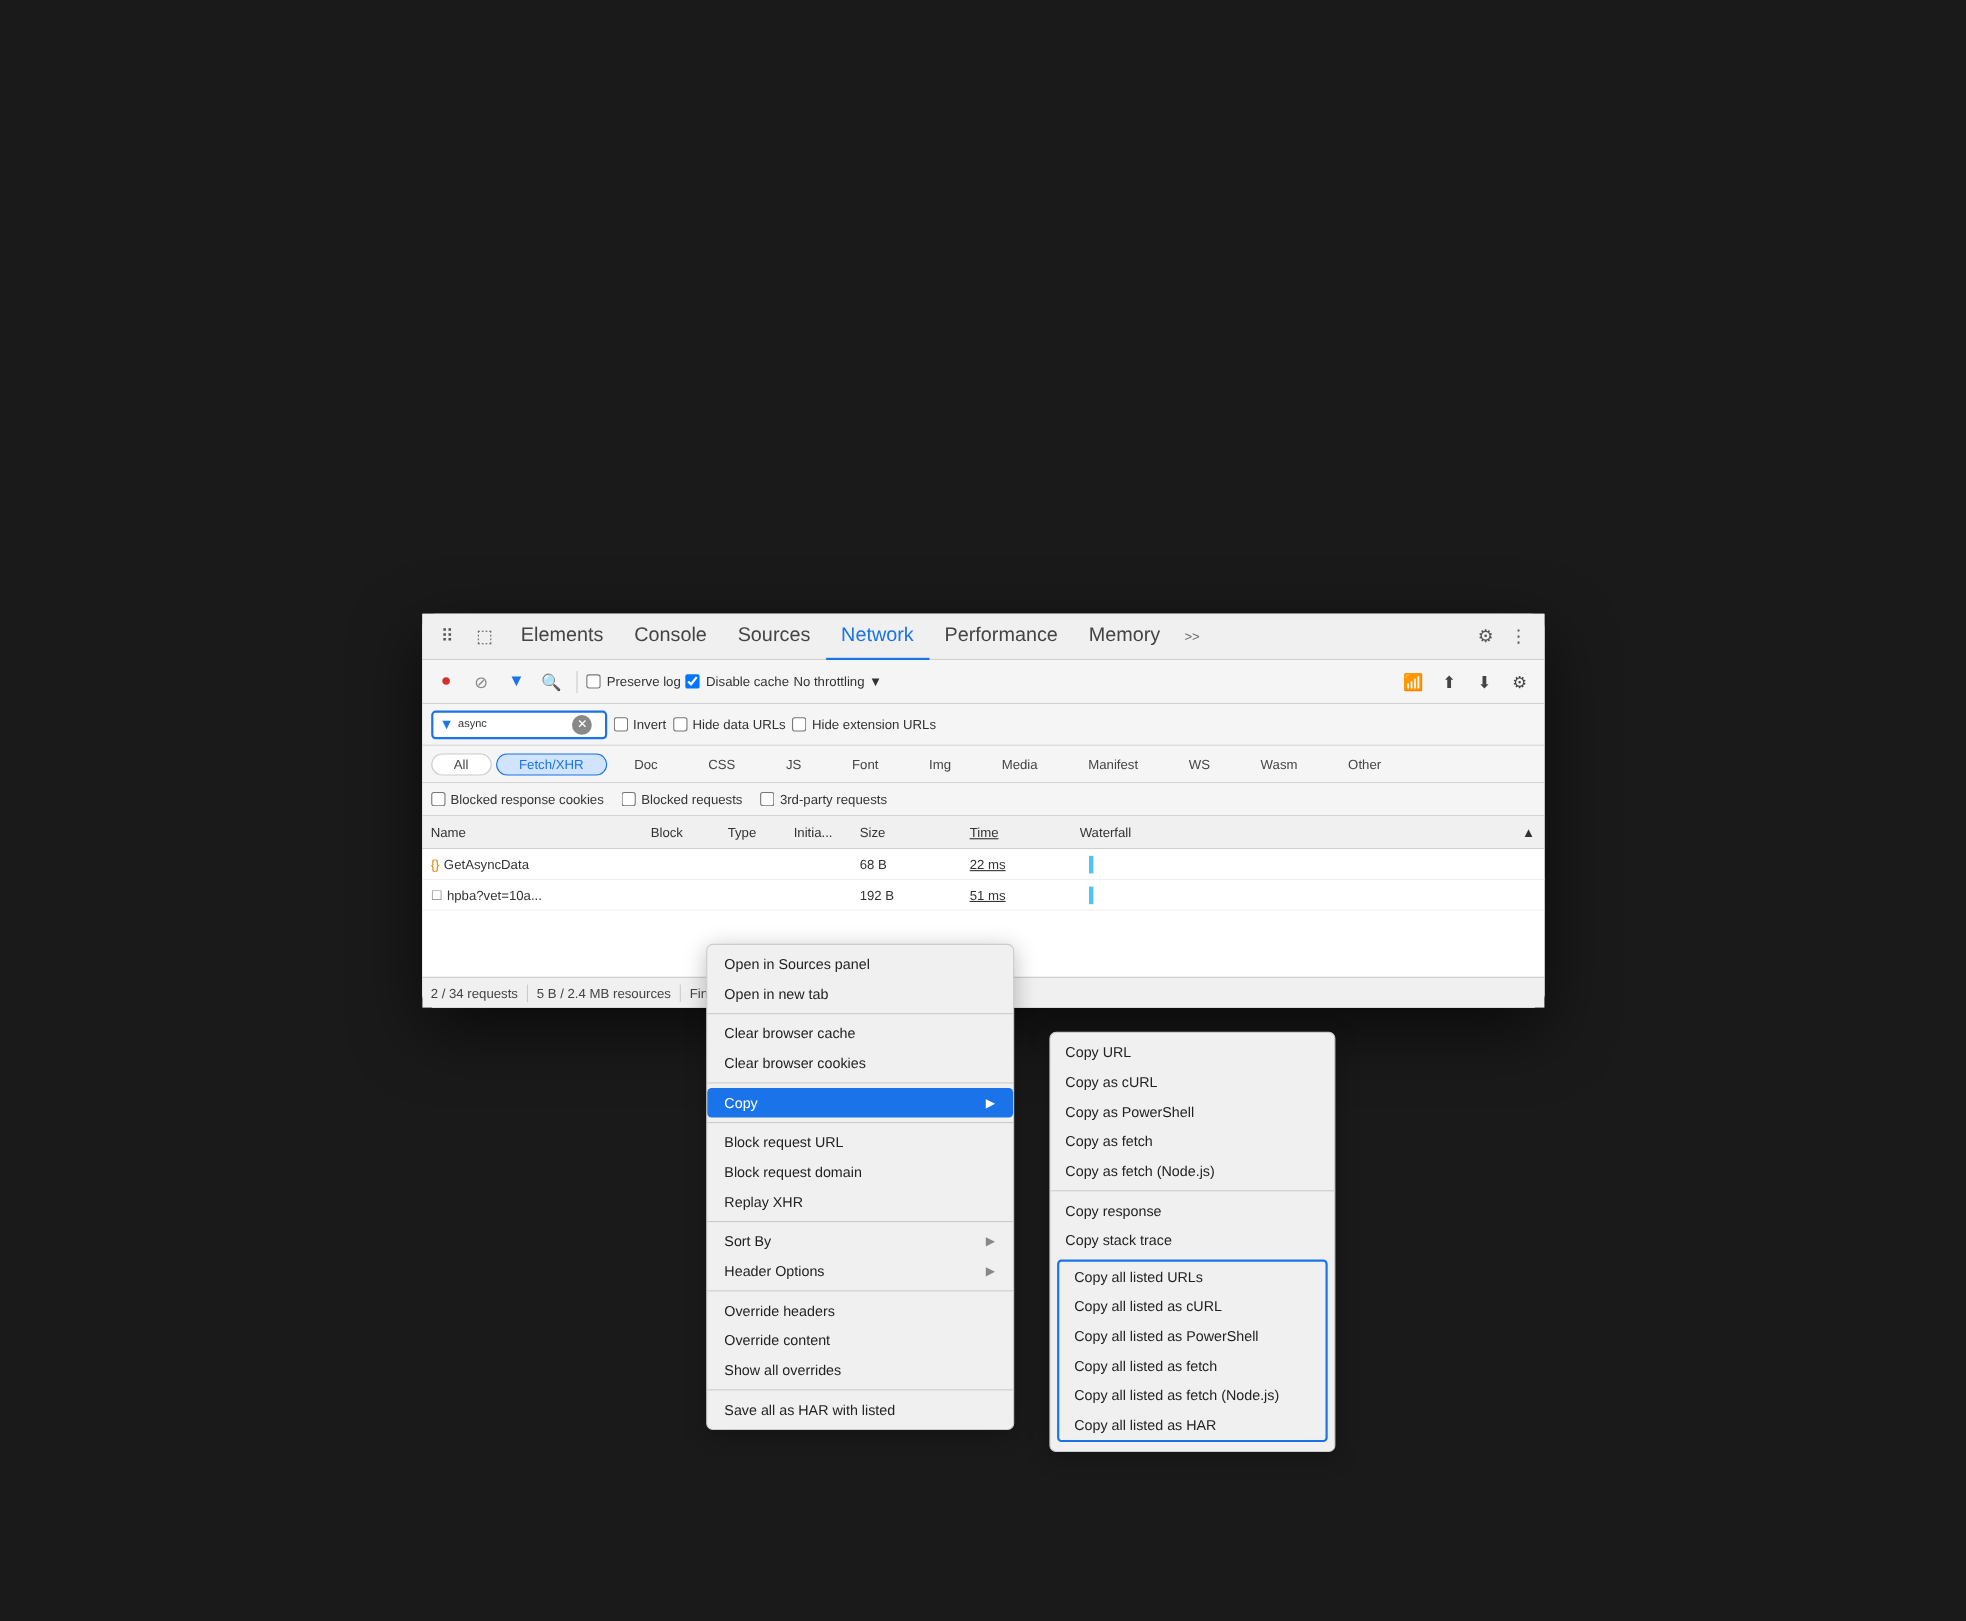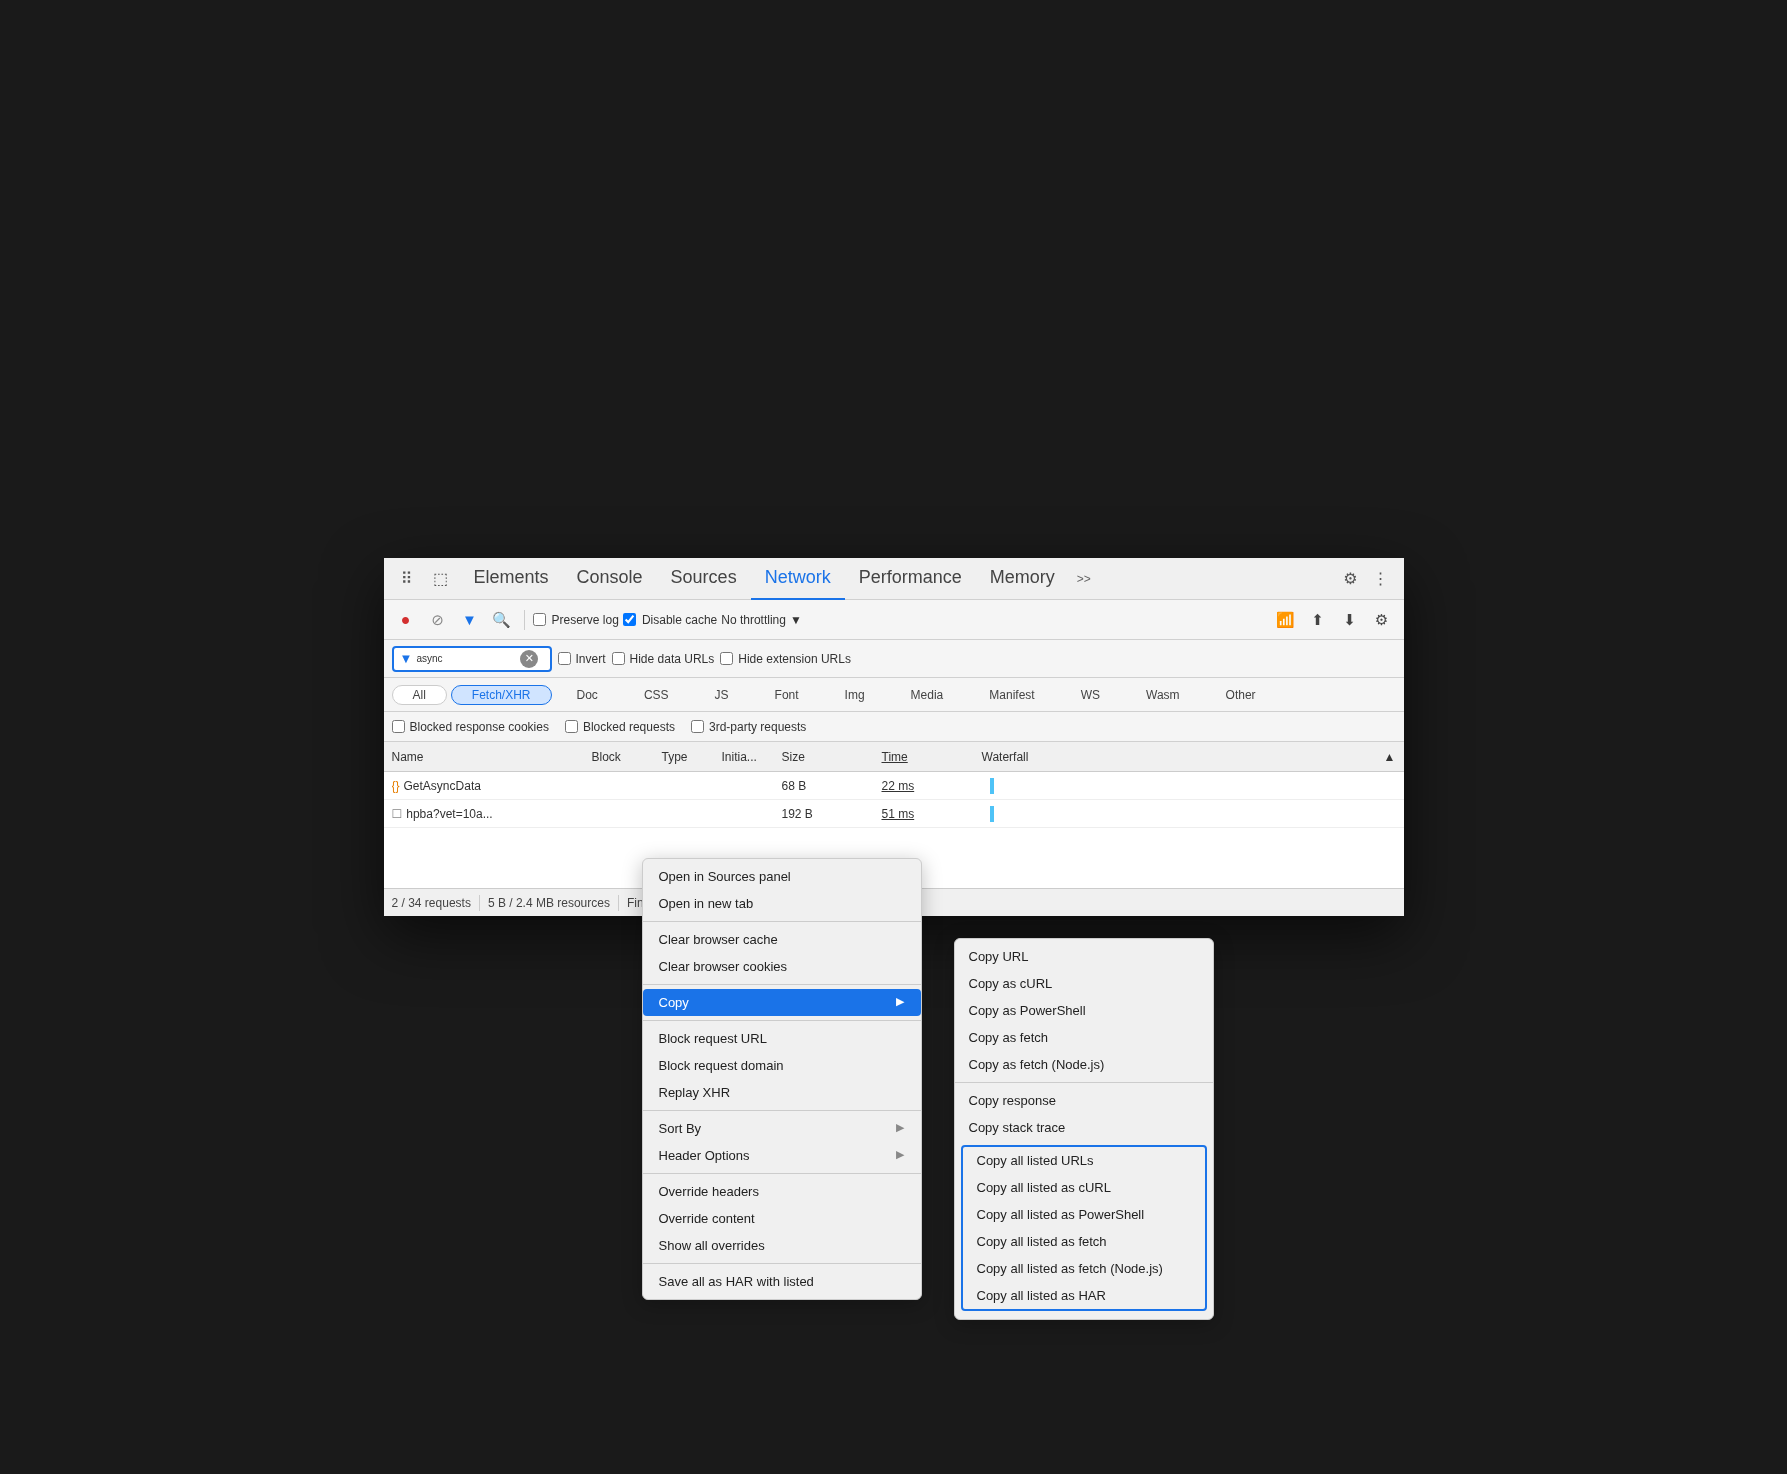--- a/index.html
+++ b/index.html
@@ -370,21 +370,21 @@
       padding: 4px 0;
     }
 
     .ctx-item {
       padding: 6px 16px;
       font-size: 13px;
       color: #222;
       cursor: pointer;
       white-space: nowrap;
       display: flex;
-      align-items: flex-start;
+      align-items: center;
       justify-content: space-between;
     }
 
     .ctx-item.highlighted {
       background: #1a73e8;
       color: #fff;
       border-radius: 4px;
     }
 
     .ctx-separator {

